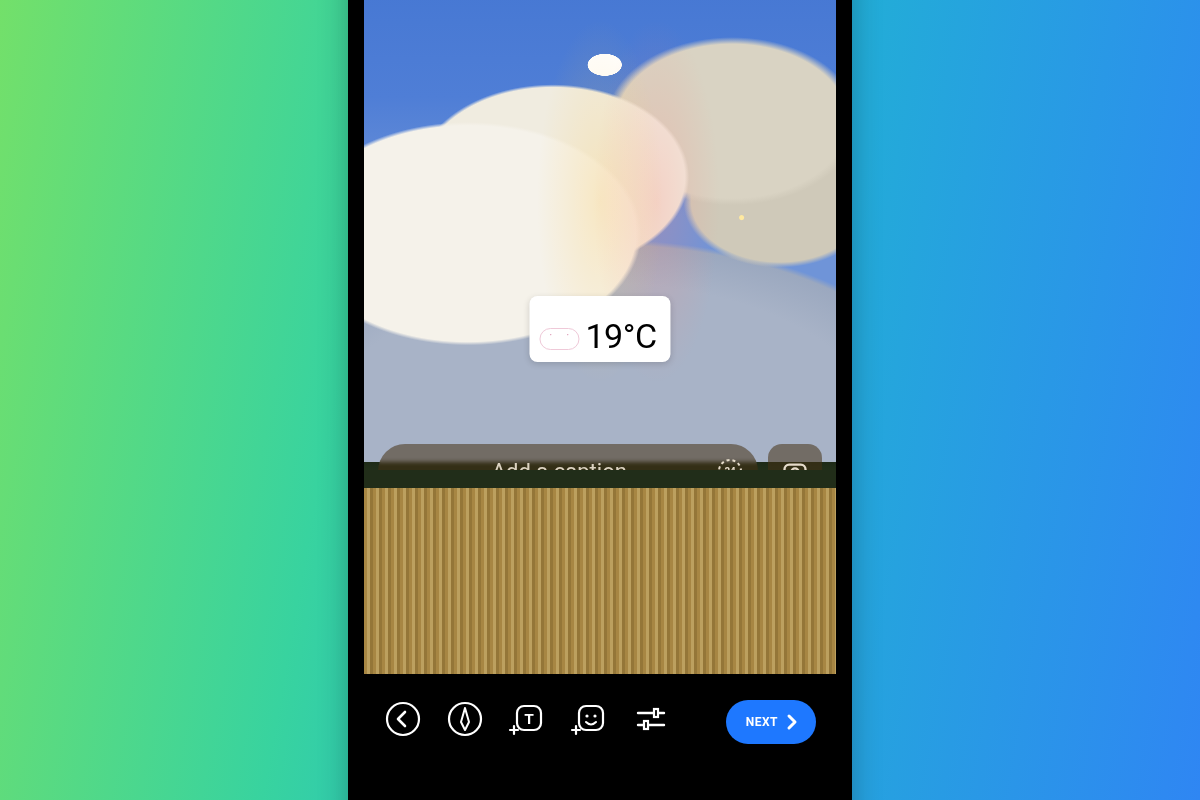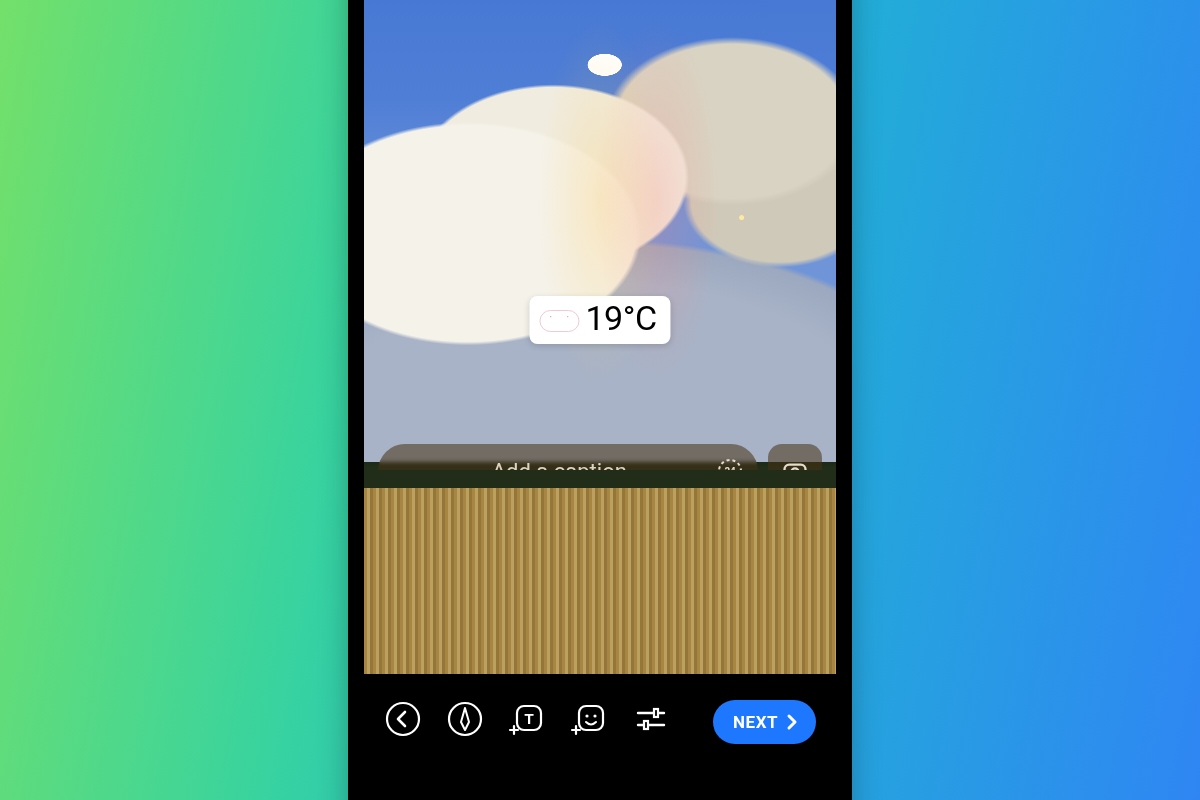--- a/index.html
+++ b/index.html
@@ -89,21 +89,21 @@
   }
 
   
   .weather-chip {
     position: absolute;
     left: 50%;
     top: 400px;
     transform: translateX(-50%);
     background: #fff;
     border-radius: 8px;
-    padding: 2px 14px 6px 8px;
+    padding: 20px 14px 6px 8px;
     display: flex;
     align-items: center;
     gap: 6px;
     box-shadow: 0 2px 6px rgba(0,0,0,.15);
   }
   .weather-chip .temp {
     font-size: 34px;
     font-weight: 400;
     color: #000;
     letter-spacing: -.5px;
@@ -189,21 +189,21 @@
     width: 38px; height: 38px;
     display: flex;
     align-items: center;
     justify-content: center;
   }
   .next-btn {
     margin-left: auto;
     background: #1e78ff;
     color: #fff;
     font-weight: 700;
-    font-size: 17px;
+    font-size: 12px;
     letter-spacing: .5px;
     height: 44px;
     border-radius: 22px;
     padding: 0 14px 0 20px;
     display: flex;
     align-items: center;
     gap: 4px;
   }
 
   svg { display: block; }

